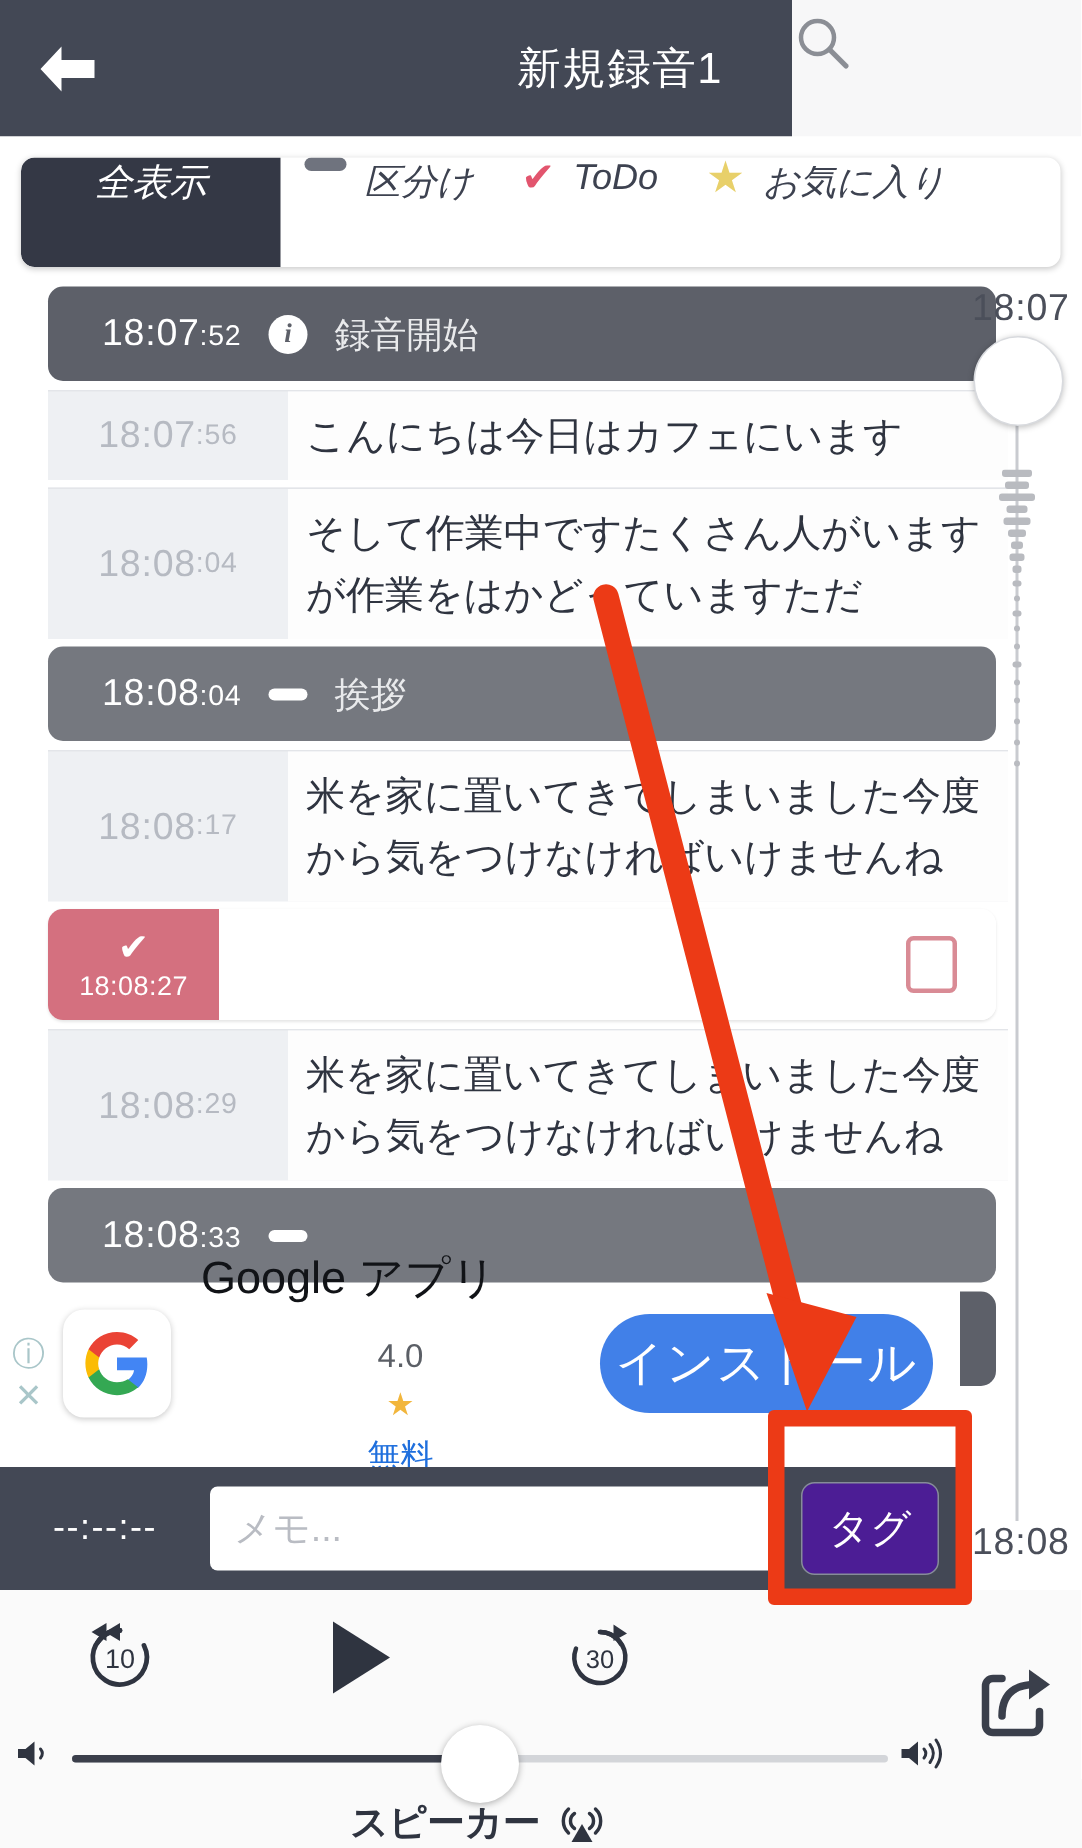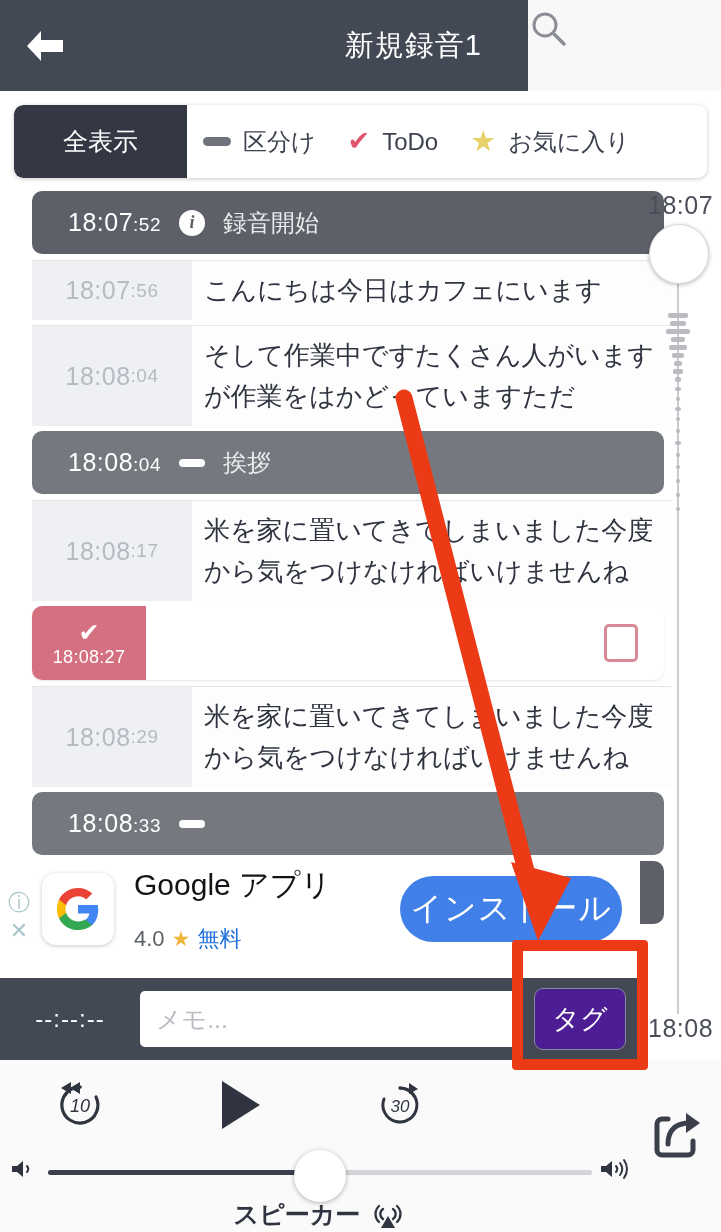--- a/index.html
+++ b/index.html
@@ -74,27 +74,28 @@
     height: 73px;
     background: #ffffff;
     border-radius: 9px;
     box-shadow: 0 1px 4px rgba(0,0,0,0.22);
     display: flex;
     align-items: stretch;
     overflow: hidden;
   }
   .tab {
     display: flex;
-    align-items: center;
+    align-items: flex-start;
     justify-content: center;
     gap: 12px;
     cursor: pointer;
     font-size: 24px;
     color: #3d4250;
     padding: 0 16px;
+    font-style: italic;
   }
   .tab.tab-all {
     width: 173px;
     background: #343845;
     color: #ffffff;
     border-radius: 9px 0 0 9px;
     font-size: 25px;
     padding: 0;
   }
   .tab-sep {
@@ -318,21 +319,21 @@
     box-shadow: 0 1px 4px rgba(0,0,0,0.22);
     display: flex;
     align-items: center;
     justify-content: center;
     margin-left: 4px;
   }
   .ad-texts { margin-left: 20px; flex: 1; }
   .ad-title { font-size: 30px; color: #111317; white-space: nowrap; }
   .ad-sub {
     font-size: 22px; color: #5b5f66; margin-top: 18px;
-    display: flex; align-items: center; gap: 7px;
+    display: flex; align-items: center; gap: 7px; flex-direction: column;
   }
   .ad-star { color: #f2b63c; font-size: 21px; }
   .ad-free { color: #1f6fdd; }
   .ad-install {
     width: 222px; height: 66px;
     flex: none;
     margin-right: 18px;
     background: #4180e8;
     color: #ffffff;
     border-radius: 33px;
@@ -395,21 +396,20 @@
     position: absolute;
     left: 0; top: 1060px;
     width: 721px; height: 172px;
     background: #fafafa;
   }
   .player-row1 {
     position: absolute;
     left: 0; top: 8px;
     width: 640px; height: 74px;
     display: flex;
-    font-style: italic;
   }
   .pbtn {
     display: flex; align-items: center; justify-content: center;
     cursor: pointer;
     color: #2f3440;
   }
   .pbtn-back { width: 160px; }
   .pbtn-play { width: 160px; }
   .speed {
     width: 160px;

